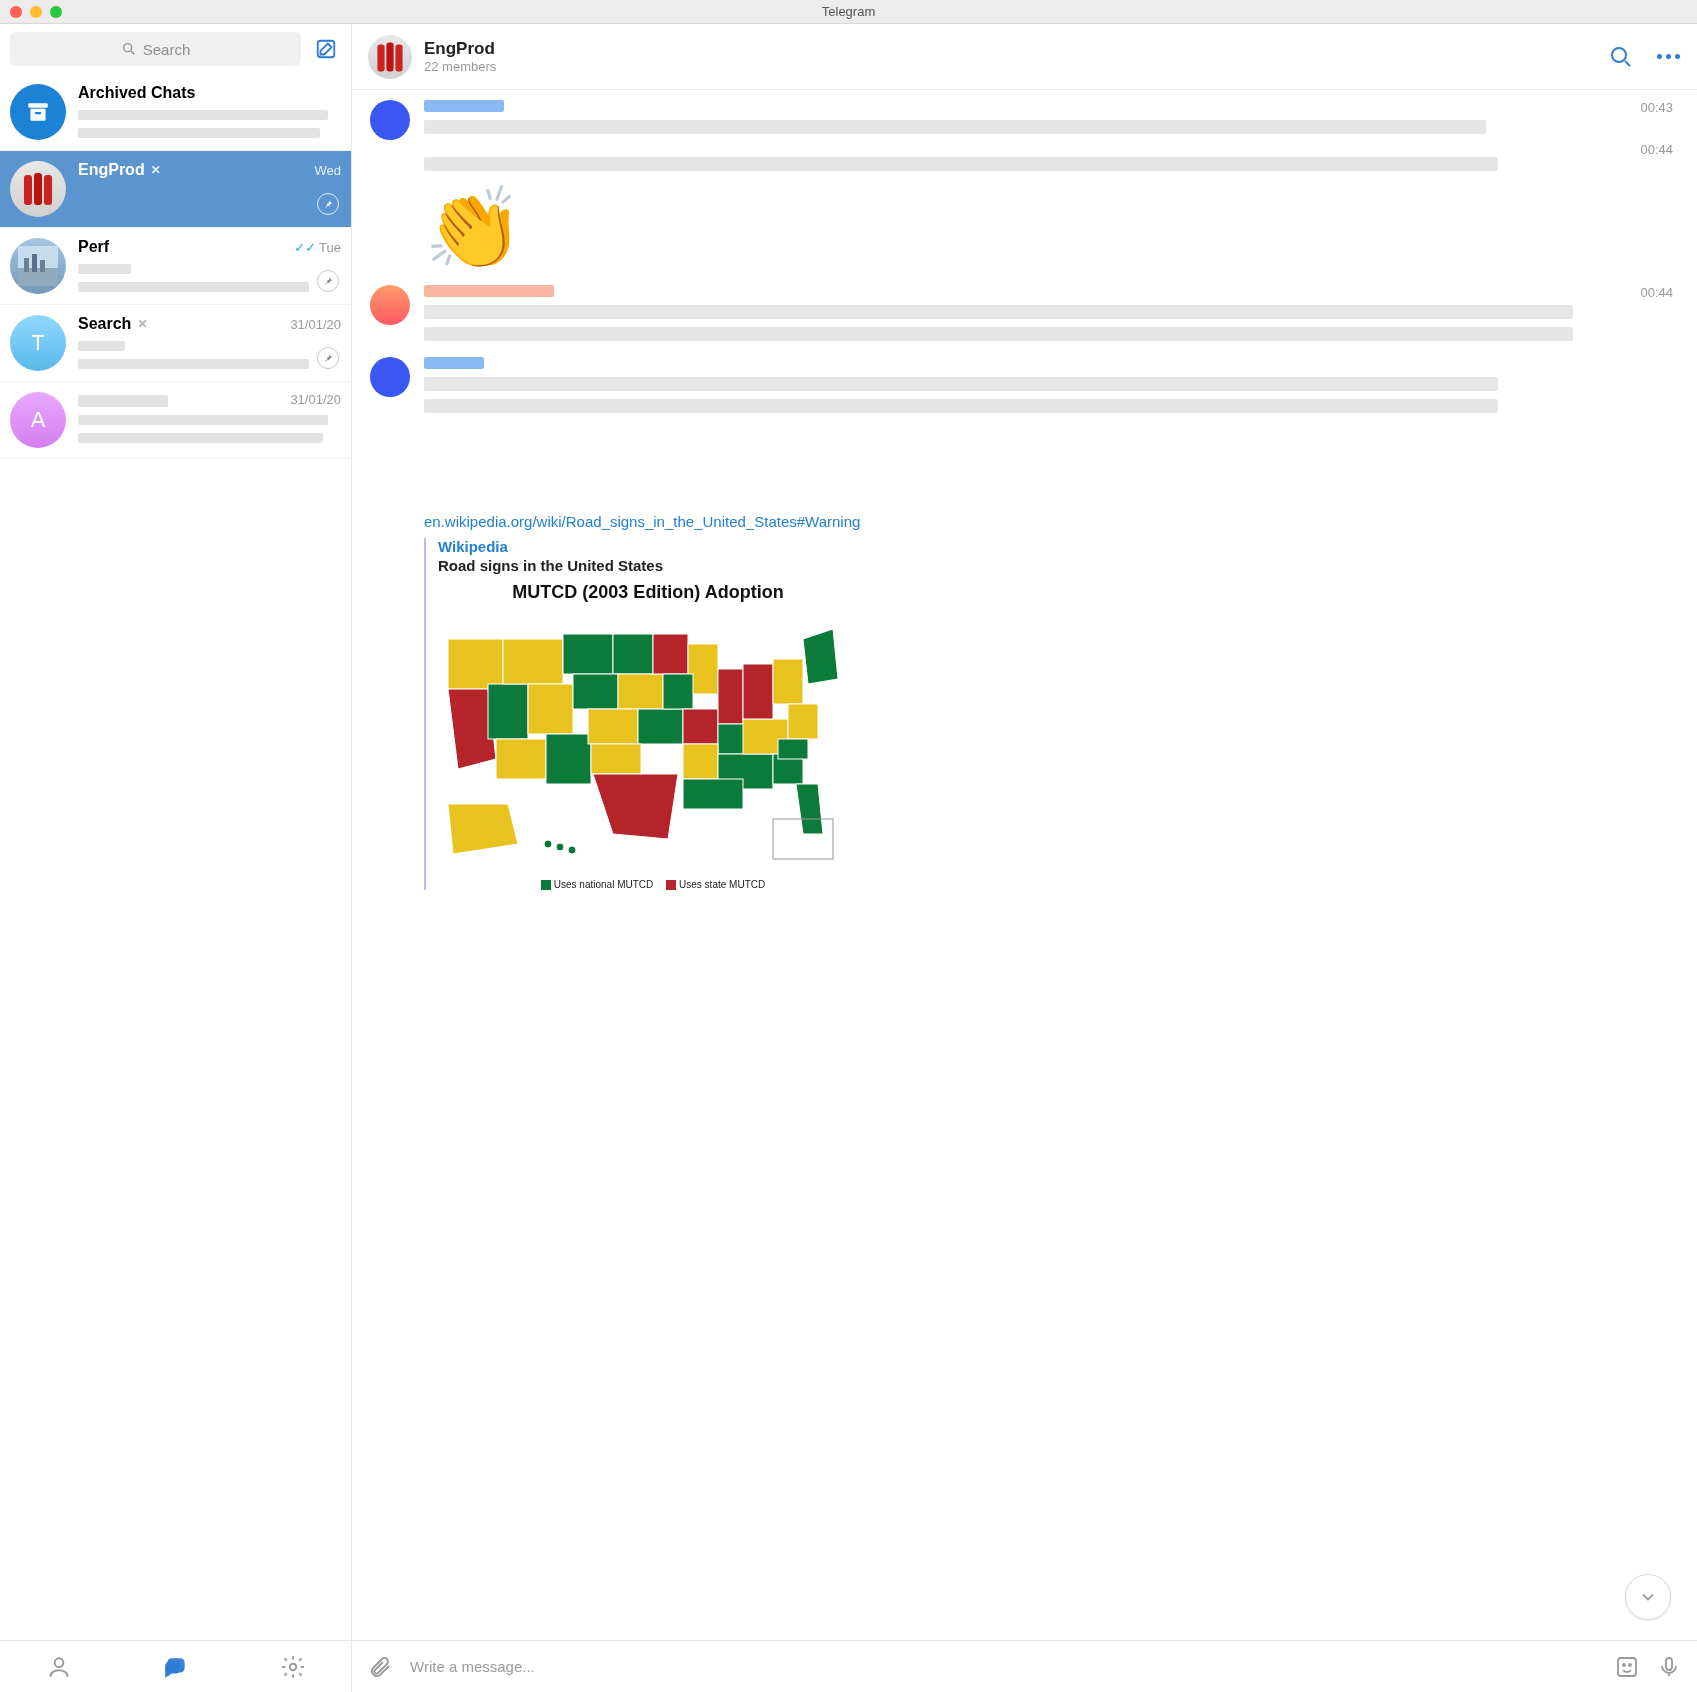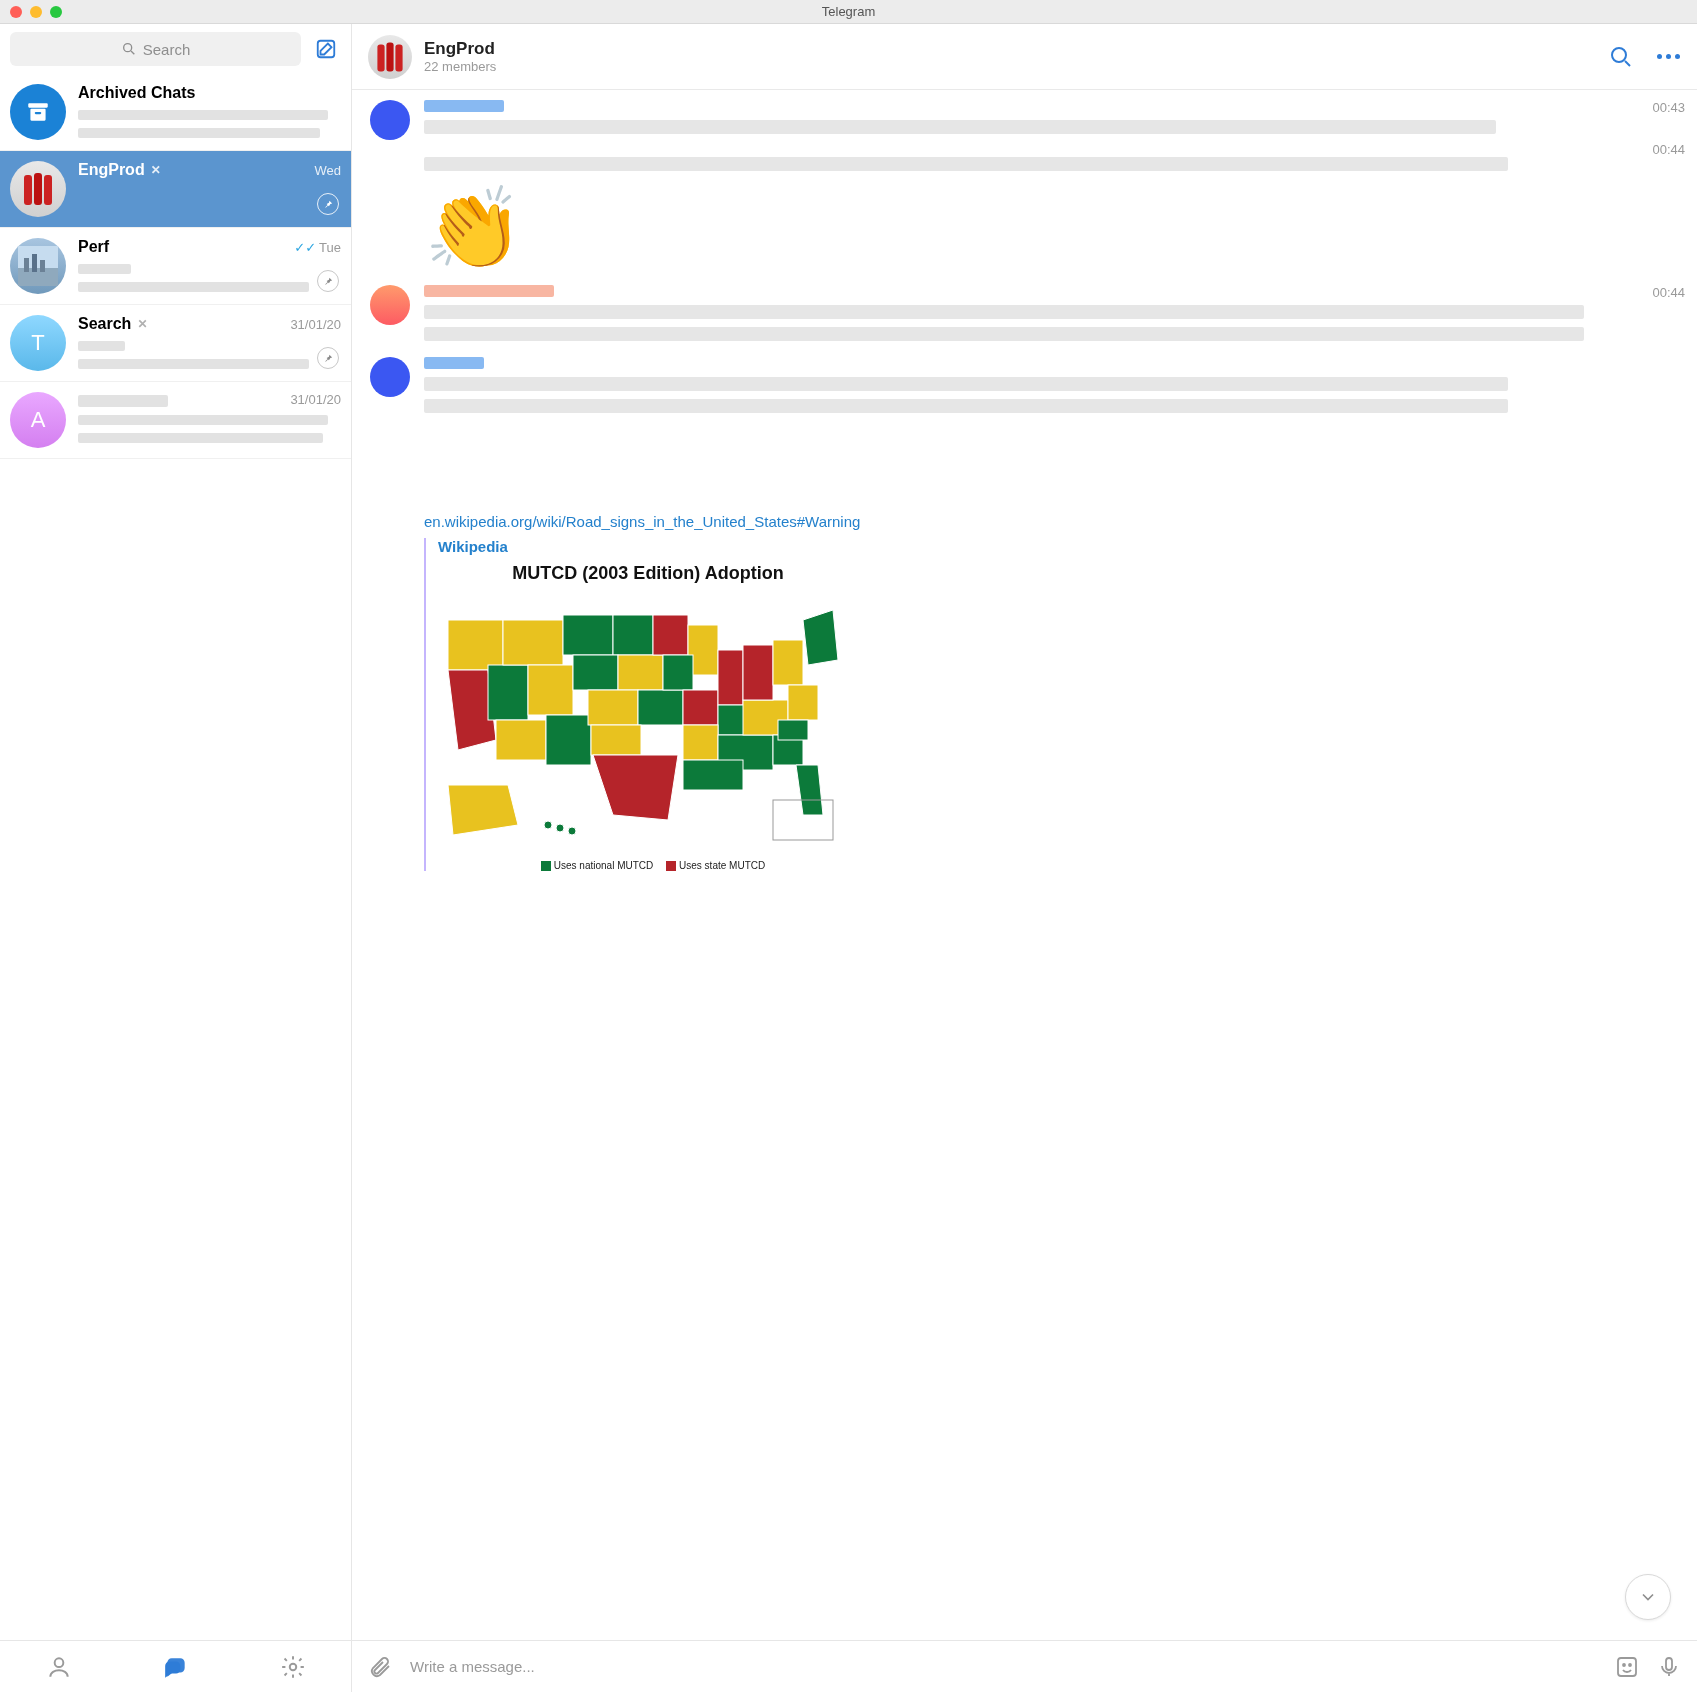--- a/index.html
+++ b/index.html
@@ -55,21 +55,21 @@
 .main-header { height: 66px; border-bottom: 1px solid #e9e9e9; display: flex; align-items: center; padding: 0 16px; gap: 12px; flex-shrink: 0; }
 .main-header .avatar { width: 44px; height: 44px; }
 .header-text { flex: 1; }
 .header-title { font-size: 17px; font-weight: 600; color: #222; }
 .header-sub { font-size: 13px; color: #9a9a9a; }
 .header-icons { display: flex; gap: 24px; align-items: center; color: #2e7cd7; }
 .header-icons svg, .header-icons .ooo { width: 24px; height: 24px; }
 .ooo { display: flex; gap: 4px; align-items: center; }
 .ooo span { width: 5px; height: 5px; border-radius: 50%; background: #2e7cd7; display: block; }
 
-.messages { flex: 1; overflow-y: auto; padding: 10px 12px 20px 18px; position: relative; }
+.messages { flex: 1; overflow-y: auto; padding: 10px 24px 20px 18px; position: relative; }
 .msg { display: flex; gap: 14px; margin-bottom: 8px; }
 .msg .avatar { width: 40px; height: 40px; }
 .av-blue { background: #3b57f2; } .av-orange { background: linear-gradient(#ff9a6c,#fd5b63); }
 .msg-body { flex: 1; min-width: 0; }
 .msg-name-skel { height: 12px; border-radius: 2px; margin-bottom: 8px; }
 .nm-blue { background: #88b9f2; width: 80px; }
 .nm-orange { background: #f8b6a2; width: 130px; }
 .msg-time { font-size: 13px; color: #9a9a9a; white-space: nowrap; margin-left: 12px; }
 .msg-top { display: flex; align-items: flex-start; }
 .msg-text-skel { background: #e6e6e6; height: 14px; border-radius: 2px; margin-bottom: 8px; }
@@ -325,20 +325,21 @@
             <div class="msg-name-skel nm-blue" style="width:60px"></div>
             <div class="msg-text-skel" style="width:86%"></div>
             <div class="msg-text-skel" style="width:86%"></div>
           </div>
         </div>
 
         <div class="link-msg">
           <div class="link-url">en.wikipedia.org/wiki/Road_signs_in_the_United_States#Warning</div>
           <div class="link-preview">
             <div class="lp-source">Wikipedia</div>
+            <div class="lp-title">Road signs in the United States</div>
             <div class="lp-image">
               <div class="lp-image-title">MUTCD (2003 Edition) Adoption</div>
               <svg class="usmap" viewBox="0 0 420 260">
 
                 <g stroke="#fff" stroke-width="1">
 
                   <rect x="10" y="30" width="55" height="50" fill="#e8c21f"></rect>
                   <polygon points="10,80 50,80 58,150 20,160" fill="#b5242a"></polygon>
                   <rect x="50" y="75" width="40" height="55" fill="#0c7a3a"></rect>
                   <rect x="65" y="30" width="60" height="45" fill="#e8c21f"></rect>

